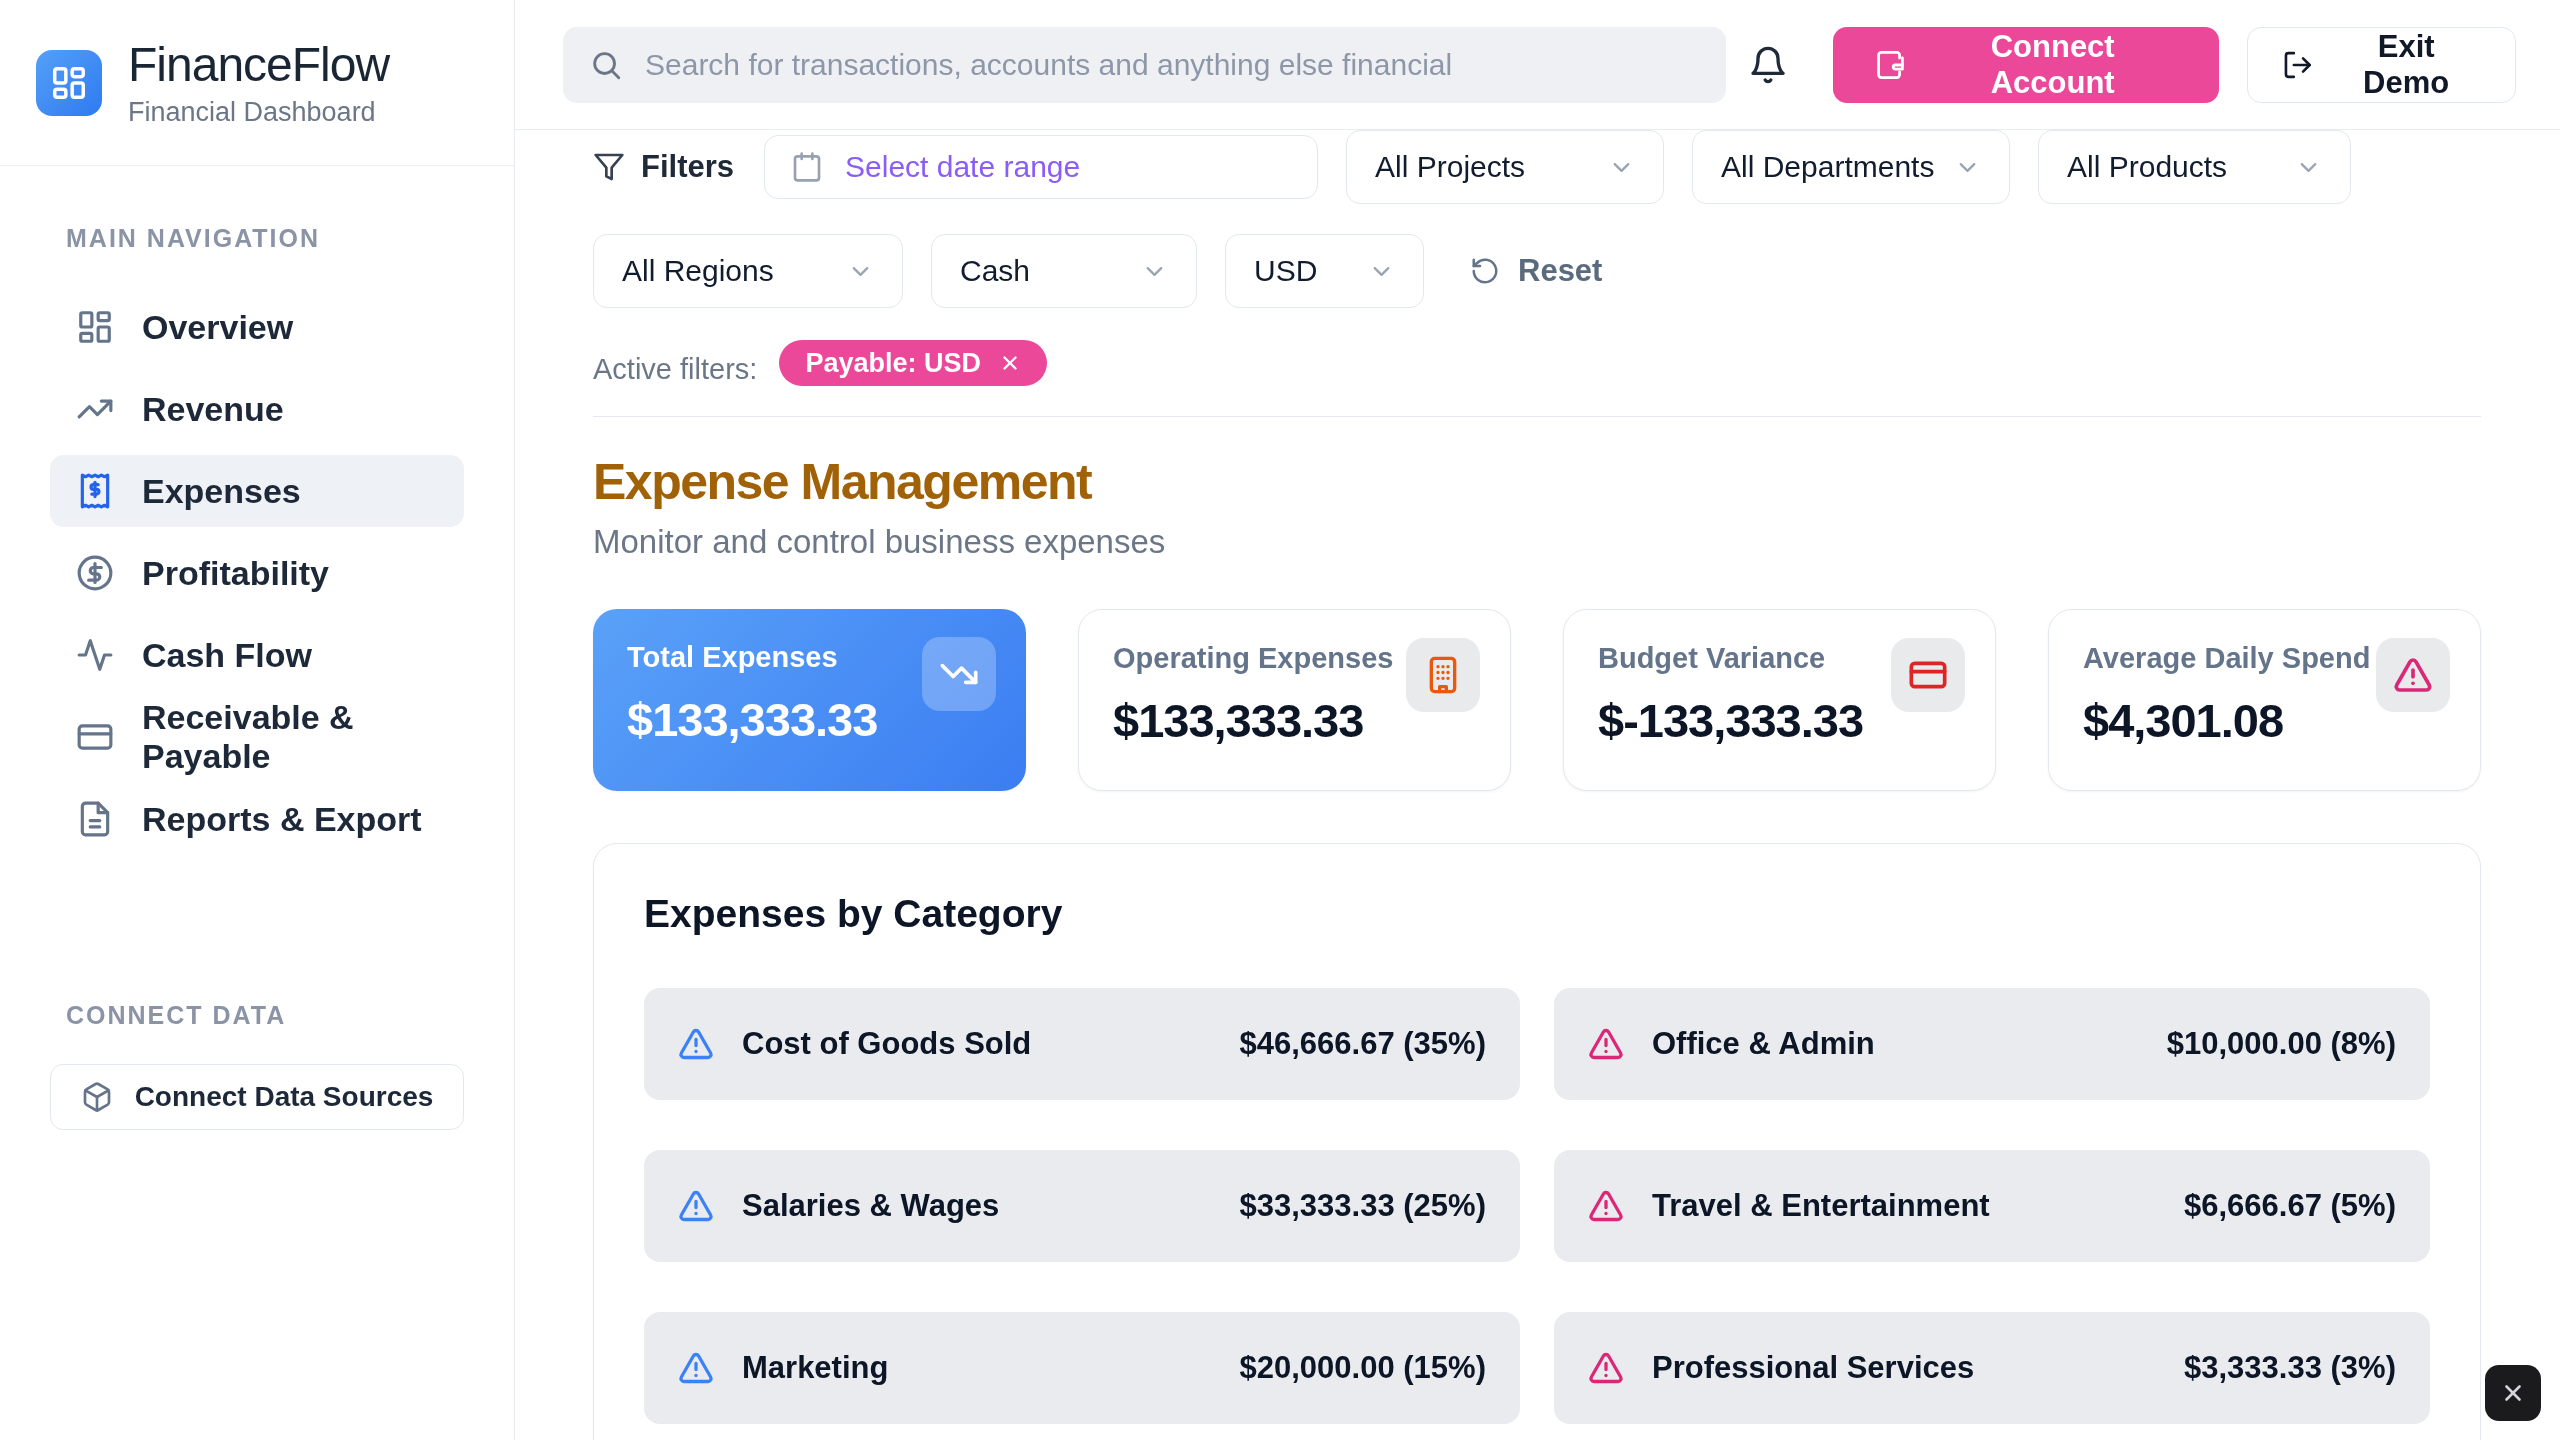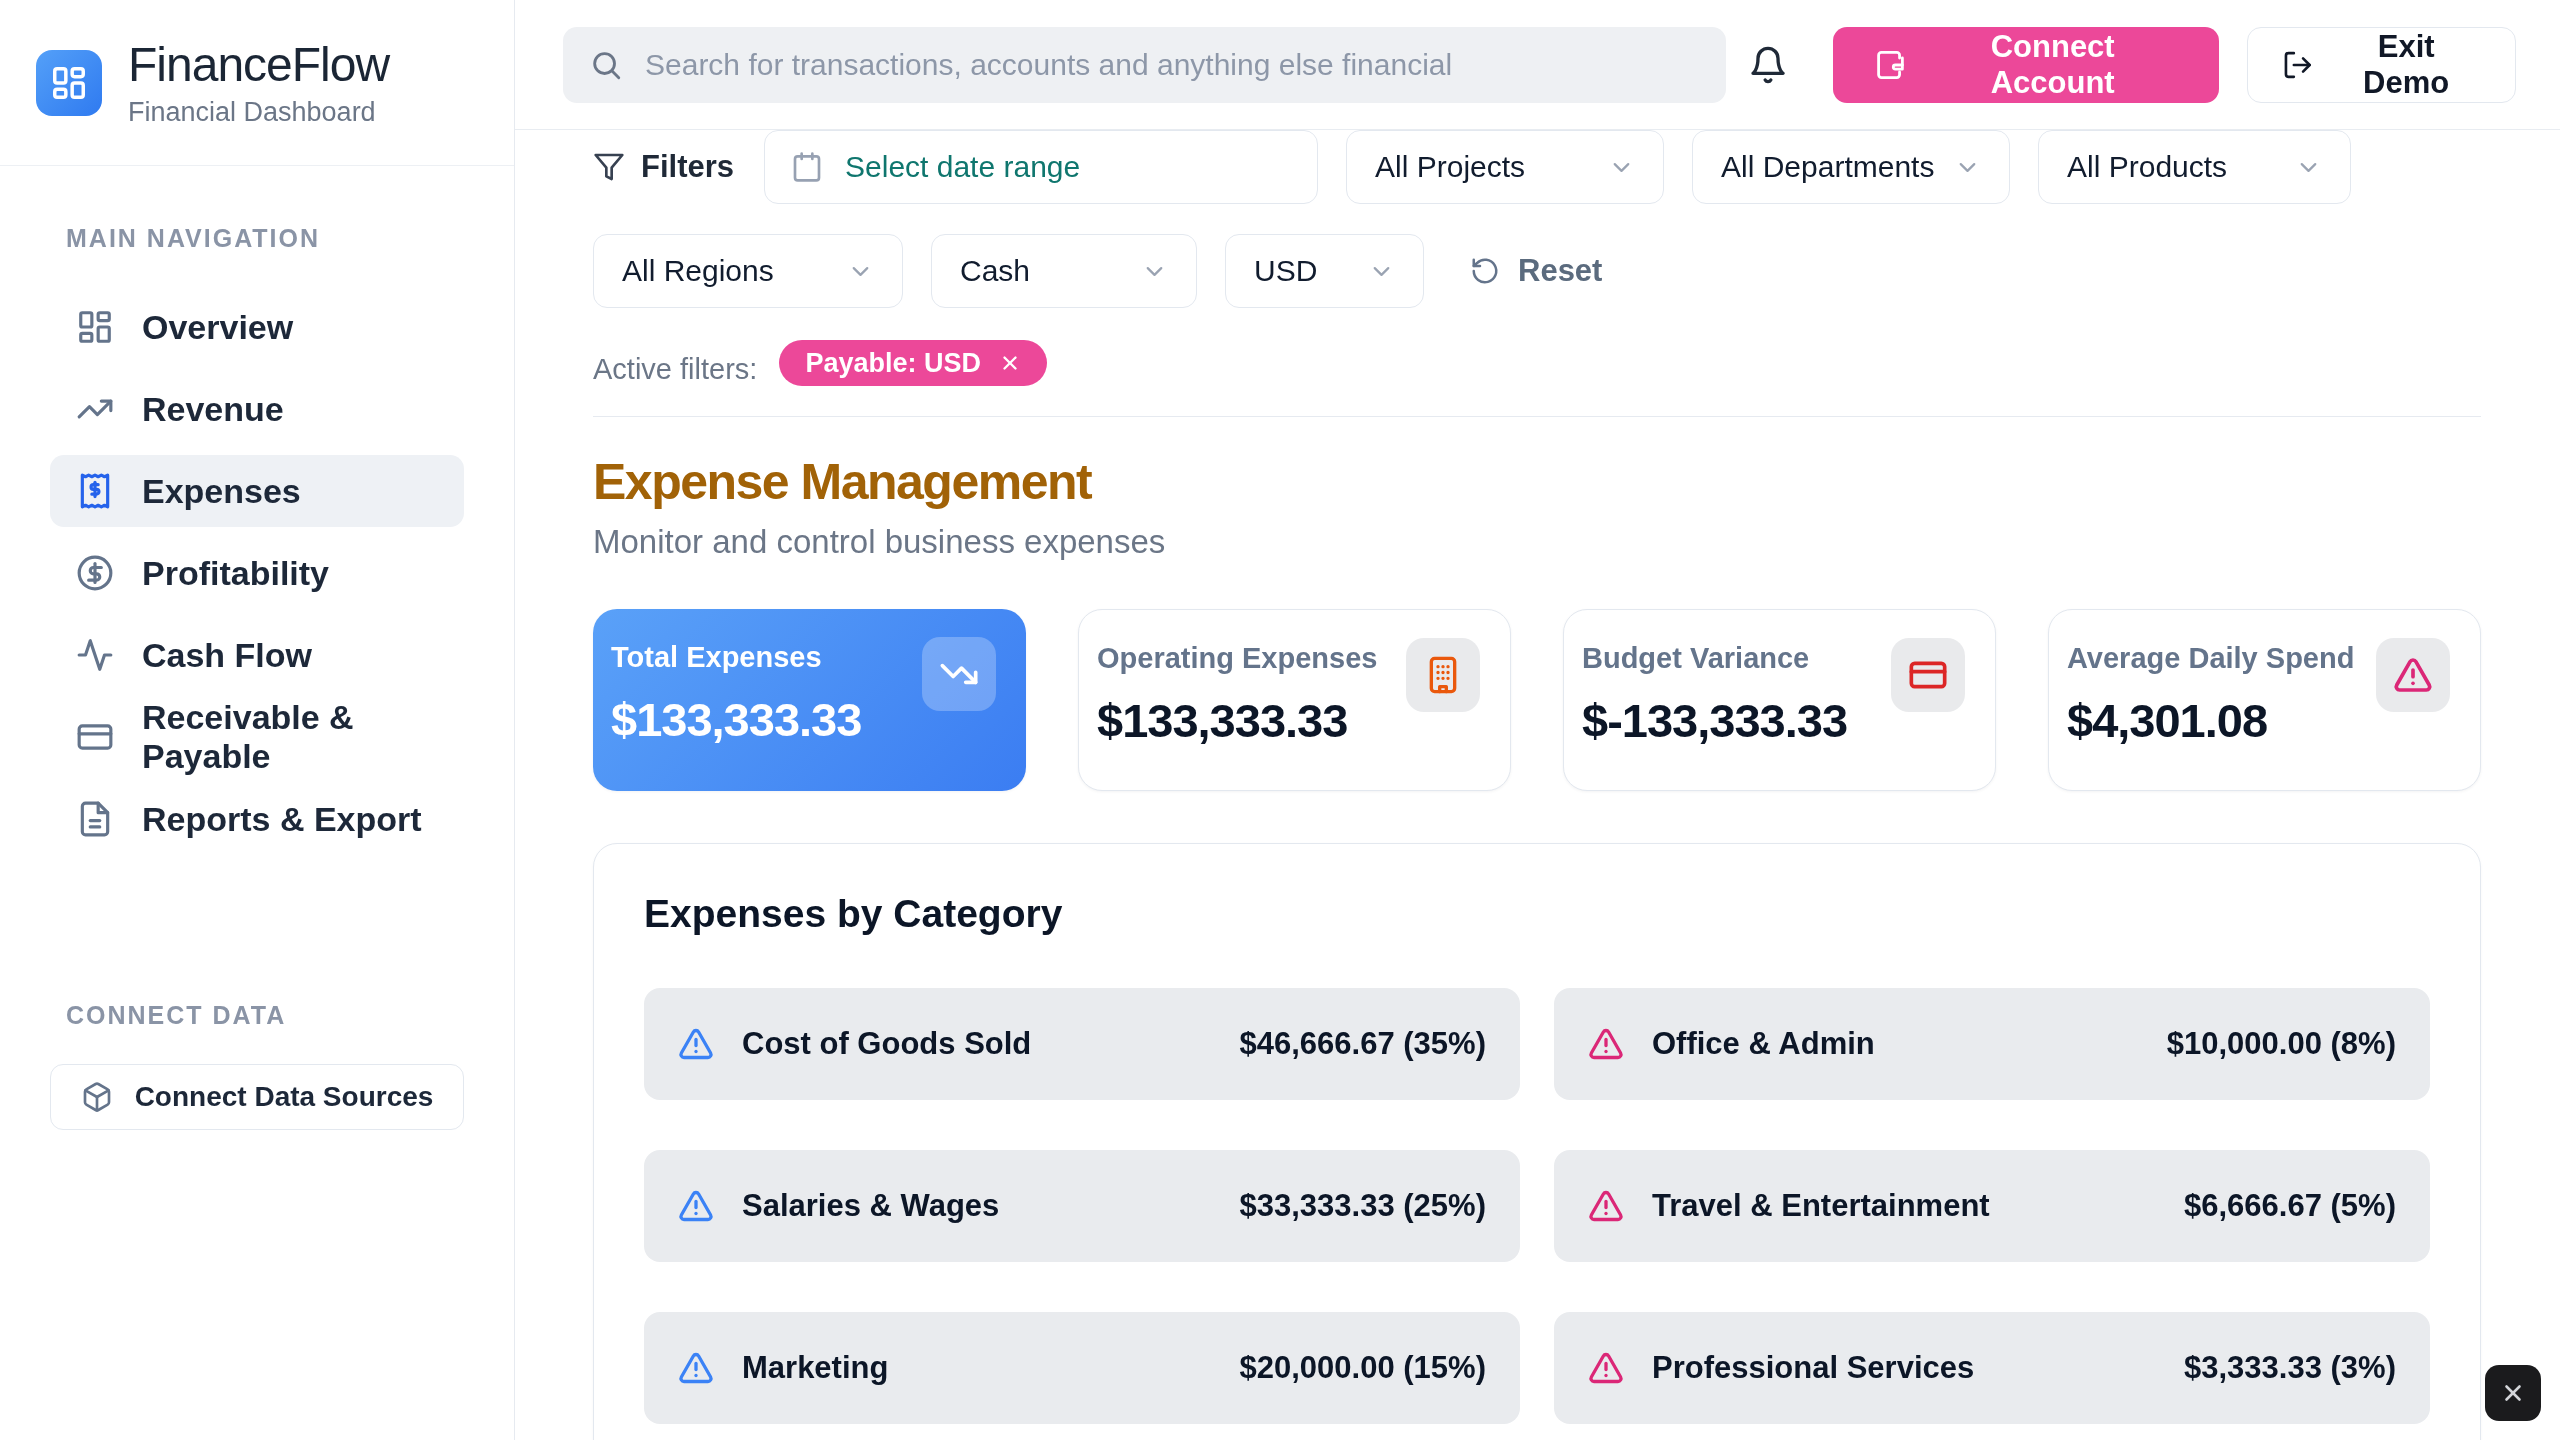--- a/index.html
+++ b/index.html
@@ -50,21 +50,21 @@
 
   .content{flex:1;padding:0 79px 0 78px;overflow:hidden}
 
   
   .filters-row{display:flex;align-items:center;gap:28px}
   .row1{}
   .row2{margin-top:30px}
   .filters-label{display:flex;align-items:center;gap:16px;font-size:31px;font-weight:700;color:#1f2937;margin-right:2px}
   .filters-label .ic{width:32px;height:32px;color:#374151}
   .filters-label .ic svg{width:100%;height:100%}
-  .date-input{width:554px;height:74px;border:1.5px solid #e3e8ef;border-radius:14px;background:#fff;display:flex;align-items:center;gap:22px;padding:0 26px;font-size:30px;color:#0f766e}
+  .date-input{width:554px;height:64px;border:1.5px solid #e3e8ef;border-radius:14px;background:#fff;display:flex;align-items:center;gap:22px;padding:0 26px;font-size:30px;color:#8b5cf6}
   .date-input .ic{width:32px;height:32px;color:#97a1b2}
   .date-input .ic svg{width:100%;height:100%}
   .select{height:74px;border:1.5px solid #e3e8ef;border-radius:14px;background:#fff;display:flex;align-items:center;justify-content:space-between;padding:4px 28px;font-size:30px;color:#111c2e}
   .select .chev{width:27px;height:27px;color:#9aa3b2;flex:none;margin-left:18px}
   .select .chev svg{width:100%;height:100%}
   .w-projects{width:318px}.w-depts{width:318px}.w-products{width:313px}
   .w-regions{width:310px}.w-cash{width:266px}.w-usd{width:199px}
   .reset{margin-left:18px;display:flex;align-items:center;gap:18px;background:none;border:none;font-size:31px;font-weight:600;color:#5b6b7e}
   .reset .ic{width:30px;height:30px;color:#64748b}
   .reset .ic svg{width:100%;height:100%}
@@ -74,21 +74,21 @@
   .chip .ic{width:22px;height:22px}
   .chip .ic svg{width:100%;height:100%}
   .divider{margin-top:30px;border:none;border-top:1px solid #e6eaf0}
 
   
   .page-title{margin-top:36px;font-size:50px;font-weight:700;letter-spacing:-1.5px;color:#a16207}
   .page-sub{margin-top:12px;font-size:33px;color:#6b7687}
 
   
   .stats{margin-top:48px;display:grid;grid-template-columns:repeat(4,1fr);gap:52px}
-  .stat{position:relative;height:182px;background:#fff;border:1.5px solid #e3e8ef;border-radius:24px;padding:32px 18px;box-shadow:0 1px 3px rgba(16,24,40,.05);text-align:left}
+  .stat{position:relative;height:182px;background:#fff;border:1.5px solid #e3e8ef;border-radius:24px;padding:32px 34px;box-shadow:0 1px 3px rgba(16,24,40,.05);text-align:left}
   .stat-label{font-size:29px;font-weight:600;color:#64748b}
   .stat-value{margin-top:18px;font-size:47px;font-weight:800;letter-spacing:-1px;color:#0c1627}
   .stat-ic{position:absolute;top:28px;right:30px;width:74px;height:74px;border-radius:18px;background:#e9eaec;display:flex;align-items:center;justify-content:center}
   .stat-ic svg{width:40px;height:40px}
   .stat.primary{background:linear-gradient(135deg,#5aa1f8 0%,#3b7df2 100%);border:none}
   .stat.primary .stat-label,.stat.primary .stat-value{color:#fff}
   .stat.primary .stat-ic{background:rgba(255,255,255,.25);color:#fff}
 
   
   .cat-card{margin-top:52px;background:#fff;border:1.5px solid #e3e8ef;border-radius:24px;padding:48px 50px 60px;box-shadow:0 1px 3px rgba(16,24,40,.04)}

